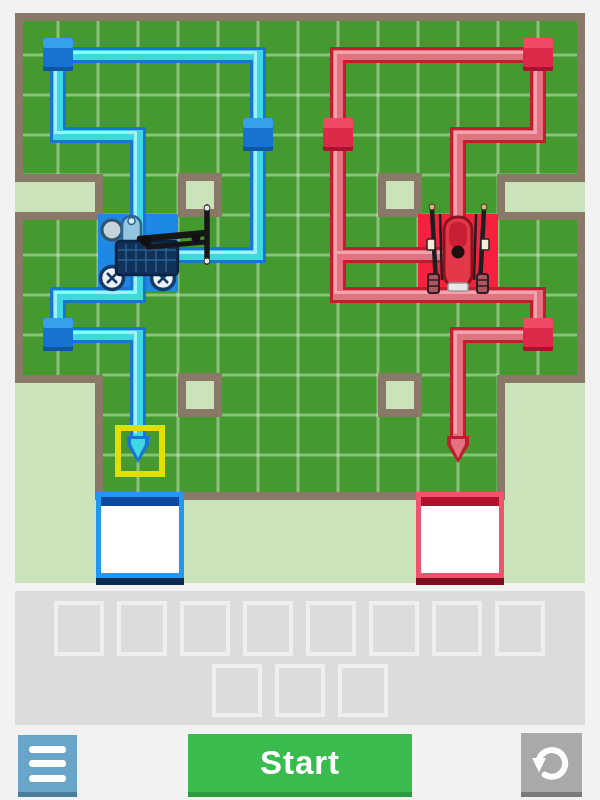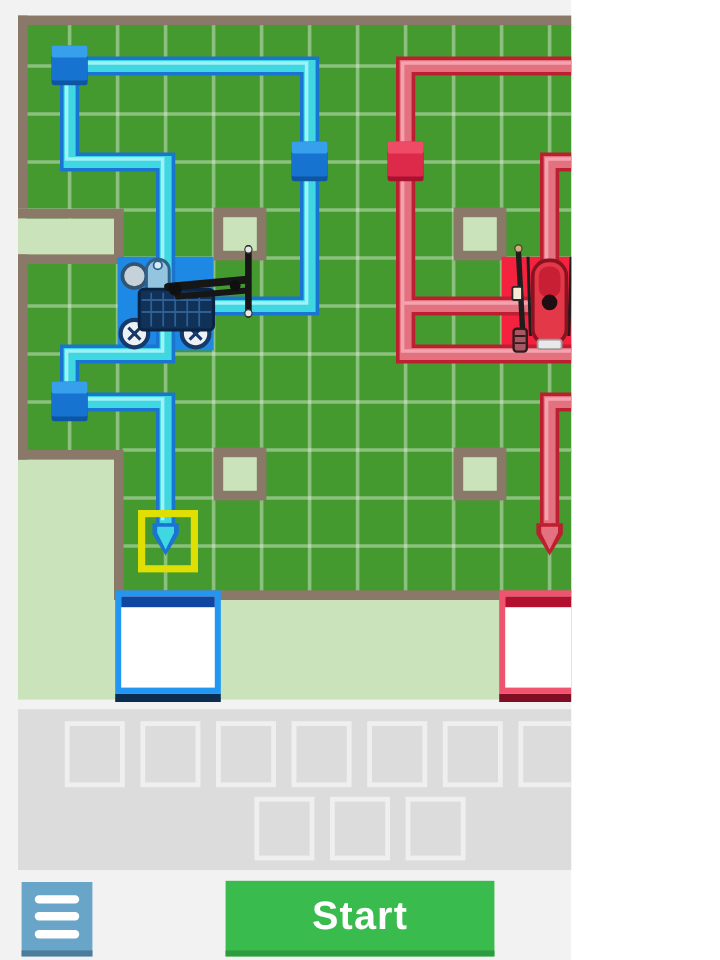--- a/index.html
+++ b/index.html
@@ -1,16 +1,16 @@
 <!DOCTYPE html>
 <html><head>
 <meta charset="utf-8">
 <style>
   html,body{margin:0;padding:0;}
-  .page{position:relative;width:476px;height:800px;background:#f2f2f2;overflow:hidden;
+  .page{position:relative;width:600px;height:800px;background:#f2f2f2;overflow:hidden;
         font-family:"Liberation Sans",sans-serif;}
   #board-svg{position:absolute;left:0;top:0;display:block;}
   #tray{position:absolute;left:15px;top:591px;width:570px;height:134px;background:#dcdcdc;}
   .slot{position:absolute;box-sizing:border-box;border:4px solid #efefef;background:transparent;}
   .btn{position:absolute;display:flex;align-items:center;justify-content:center;box-sizing:content-box;}
   #menu-btn{left:18px;top:735px;width:59px;height:57px;background:#68a5c9;border-bottom:5px solid #4b7d9b;}
   #start-btn{left:188px;top:734px;width:224px;height:58px;background:#3abb4d;border-bottom:5px solid #2d9c3f;}
   #start-btn span{color:#ffffff;font-size:33px;font-weight:700;letter-spacing:1px;}
   #reset-btn{left:521px;top:733px;width:61px;height:59px;background:#a9a9a9;border-bottom:5px solid #7a7a7a;}
   .bars{display:flex;flex-direction:column;justify-content:space-between;width:37px;height:36px;}

